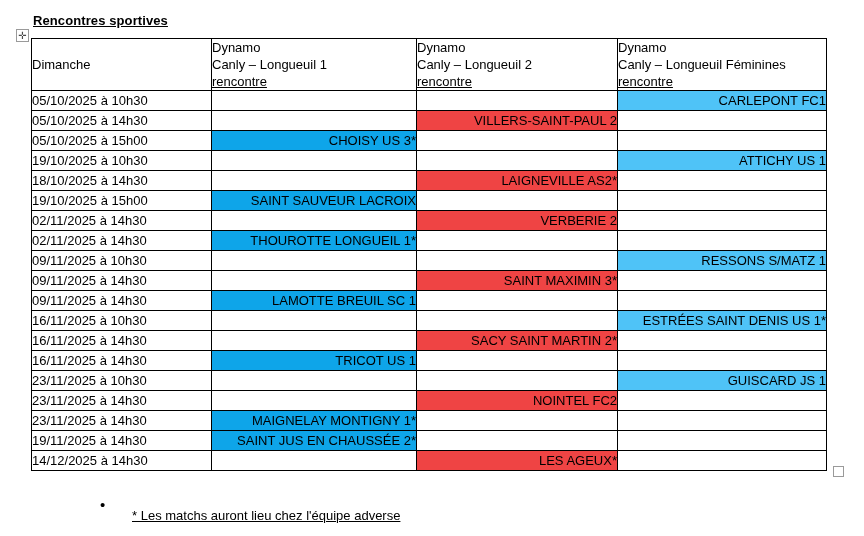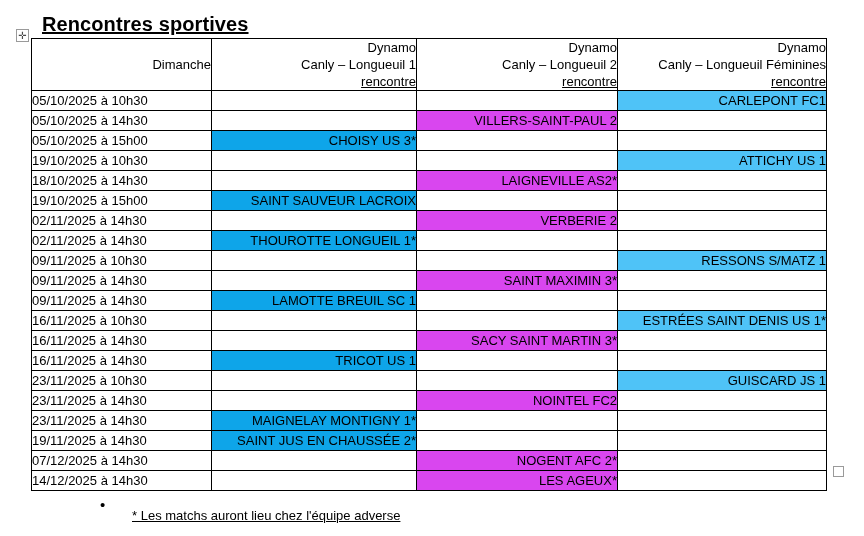--- a/index.html
+++ b/index.html
@@ -43,25 +43,24 @@
     width: 11px;
     height: 11px;
     border: 1px solid #9a9a9a;
     background: #ffffff;
     box-sizing: border-box;
   }
   .doc-title {
     position: absolute;
     left: 33px;
     top: 13px;
-    font-size: 20px;
+    font-size: 13px;
     font-weight: bold;
     text-decoration: underline;
     letter-spacing: 0.1px;
-    margin-left: 9px;
   }
   table.schedule {
     position: absolute;
     left: 31px;
     top: 38px;
     border-collapse: collapse;
     table-layout: fixed;
     width: 795px;
     font-size: 13px;
   }
@@ -72,41 +71,41 @@
     vertical-align: middle;
     font-weight: normal;
   }
   col.c0 { width: 180px; }
   col.c1 { width: 205px; }
   col.c2 { width: 201px; }
   col.c3 { width: 209px; }
 
   thead td {
     height: 52px;
-    text-align: right;
+    text-align: left;
     line-height: 17px;
     padding: 2px 4px;
   }
   .hdr-line2 { display: block; }
   .hdr-sub { display: block; text-decoration: underline; }
 
   td.date {
     padding-left: 5px;
     text-align: left;
     white-space: nowrap;
     margin-left: 41px;
   }
   td.match {
     padding-left: 5px;
     text-align: right;
     white-space: nowrap;
     overflow: hidden;
   }
   td.green  { background: #0ea5e9; }
-  td.pink   { background: #d946ef; }
+  td.pink   { background: #ef4444; }
   td.blue   { background: #4fc3f7; }
   td.empty  { background: #ffffff; }
 
   .footnote-wrap {
     position: absolute;
     left: 100px;
     top: 496px;
     font-size: 13px;
   }
   .footnote-bullet {
@@ -231,21 +230,21 @@
         </tr>
         <tr>
           <td class="date">16/11/2025 à 10h30</td>
           <td class="match empty"></td>
           <td class="match empty"></td>
           <td class="match blue">ESTRÉES SAINT DENIS US 1*</td>
         </tr>
         <tr>
           <td class="date">16/11/2025 à 14h30</td>
           <td class="match empty"></td>
-          <td class="match pink">SACY SAINT MARTIN 3*</td>
+          <td class="match pink">SACY SAINT MARTIN 2*</td>
           <td class="match empty"></td>
         </tr>
         <tr>
           <td class="date">16/11/2025 à 14h30</td>
           <td class="match green">TRICOT US 1</td>
           <td class="match empty"></td>
           <td class="match empty"></td>
         </tr>
         <tr>
           <td class="date">23/11/2025 à 10h30</td>
@@ -262,26 +261,20 @@
         <tr>
           <td class="date">23/11/2025 à 14h30</td>
           <td class="match green">MAIGNELAY MONTIGNY 1*</td>
           <td class="match empty"></td>
           <td class="match empty"></td>
         </tr>
         <tr>
           <td class="date">19/11/2025 à 14h30</td>
           <td class="match green">SAINT JUS EN CHAUSSÉE 2*</td>
           <td class="match empty"></td>
-          <td class="match empty"></td>
-        </tr>
-        <tr>
-          <td class="date">07/12/2025 à 14h30</td>
-          <td class="match empty"></td>
-          <td class="match pink">NOGENT AFC 2*</td>
           <td class="match empty"></td>
         </tr>
         <tr>
           <td class="date">14/12/2025 à 14h30</td>
           <td class="match empty"></td>
           <td class="match pink">LES AGEUX*</td>
           <td class="match empty"></td>
         </tr>
       </tbody>
   </table>

